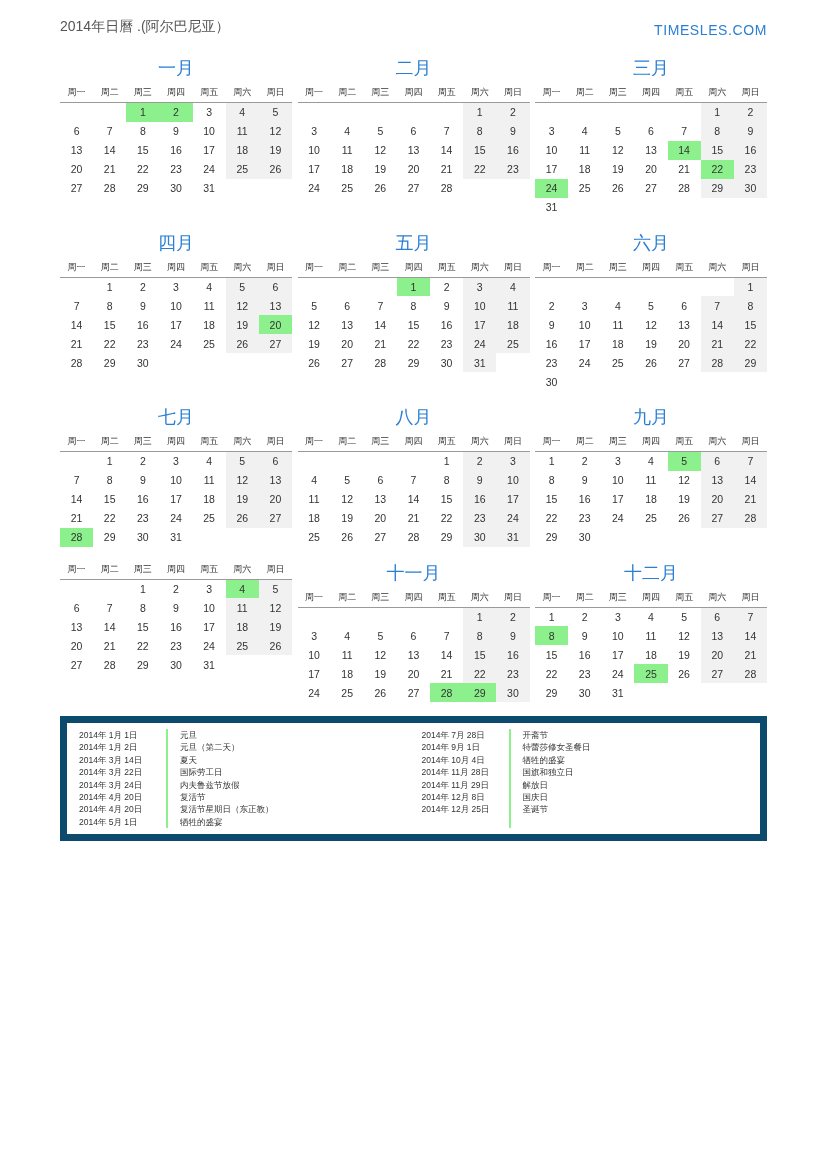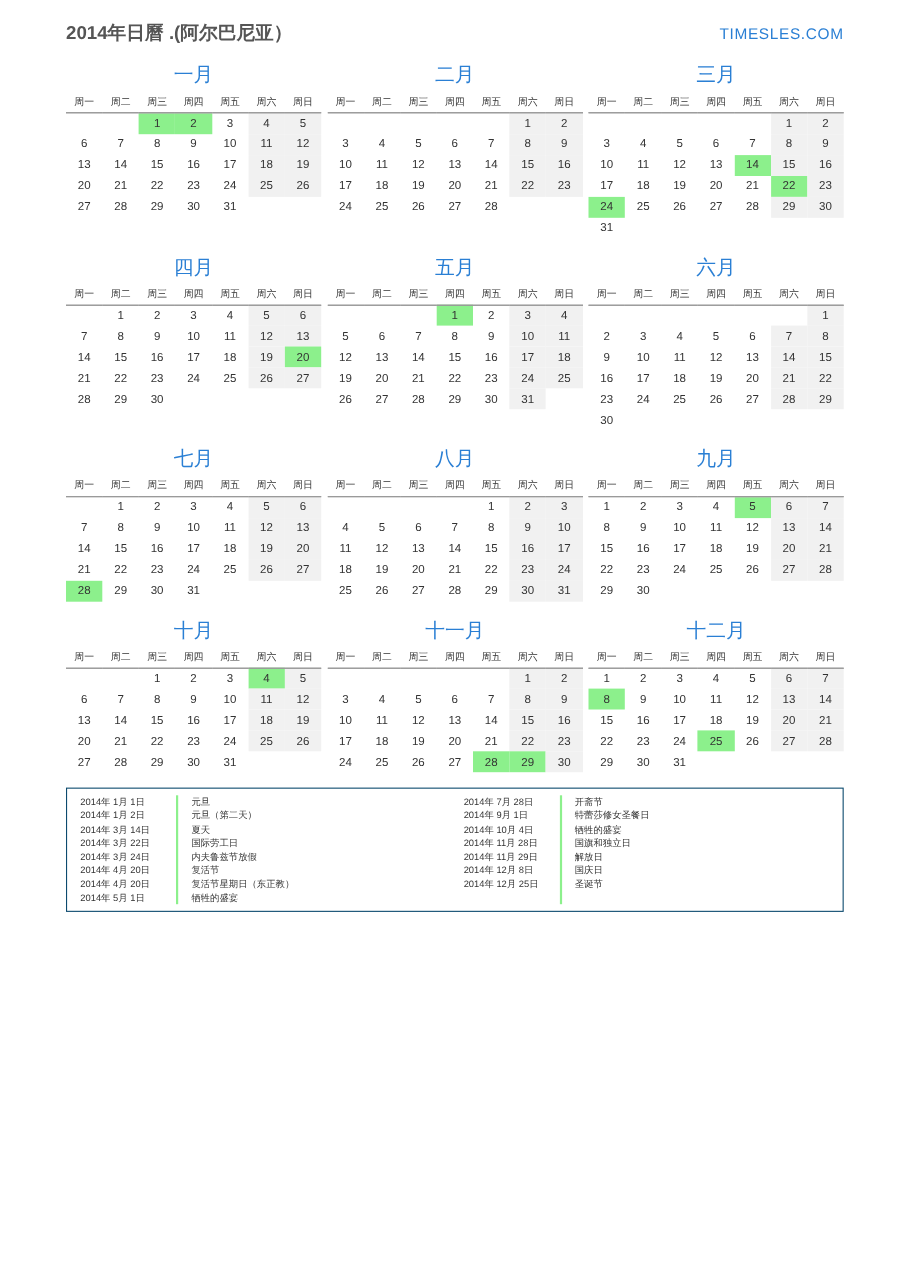--- a/index.html
+++ b/index.html
@@ -9,21 +9,21 @@
     background:#ffffff;
     font-family: "Liberation Sans", sans-serif;
     color:#333;
     position:relative;
   }
   .page { position:relative; width:827px; height:1169px; padding: 0; }
 
   
   .header { position:relative; padding: 18px 60px 0 60px; height:48px; }
   .title {
-    font-size: 17px; color:#555; font-weight:bold;
+    font-size: 14px; color:#555; font-weight:normal;
     letter-spacing:0px;
   }
   .brand {
     position:absolute; right:60px; top:22px;
     font-size:14px; color:#2a7fd4; letter-spacing:0.6px;
   }
 
   
   .cal-wrap { padding: 8px 60px 0 60px; }
   .quarter-row { display:flex; justify-content:space-between; margin-bottom: 14px; }
@@ -41,21 +41,21 @@
     font-size:10.5px; text-align:center; padding:3px 0;
     color:#333; height:19px;
   }
   td.we { background:#f1f1f1; }
   td.hl { background:#8cf08c; }
   td.empty { background:transparent; }
 
   
   .legend {
     margin: 6px 60px 0 60px;
-    border:1px solid #0c4a6e;
+    border:7px solid #0c4a6e;
     padding:6px 4px 6px 4px;
     display:flex;
   }
   .legend-col { width:50%; display:flex; }
   .legend-dates { width:95px; padding-left:8px; }
   .legend-names { flex:1; padding-left:8px; border-left:2px solid #8cf08c; }
   .legend-row { font-size:8.5px; line-height:12.4px; color:#333; white-space:nowrap; }
   .legend-names .legend-row { padding-left:4px; }
 </style>
 </head>
@@ -658,21 +658,20 @@
                 <td class="empty">&nbsp;</td>
                 <td class="empty">&nbsp;</td>
               </tr>
             </tbody>
           </table>
       </div>
     </div>
 
     <div class="quarter-row">
       <div class="month">
-        <div class="month-name">十月</div>
         <table class="mcal">
             <thead>
               <tr>
                 <th>周一</th>
                 <th>周二</th>
                 <th>周三</th>
                 <th>周四</th>
                 <th>周五</th>
                 <th>周六</th>
                 <th>周日</th>

